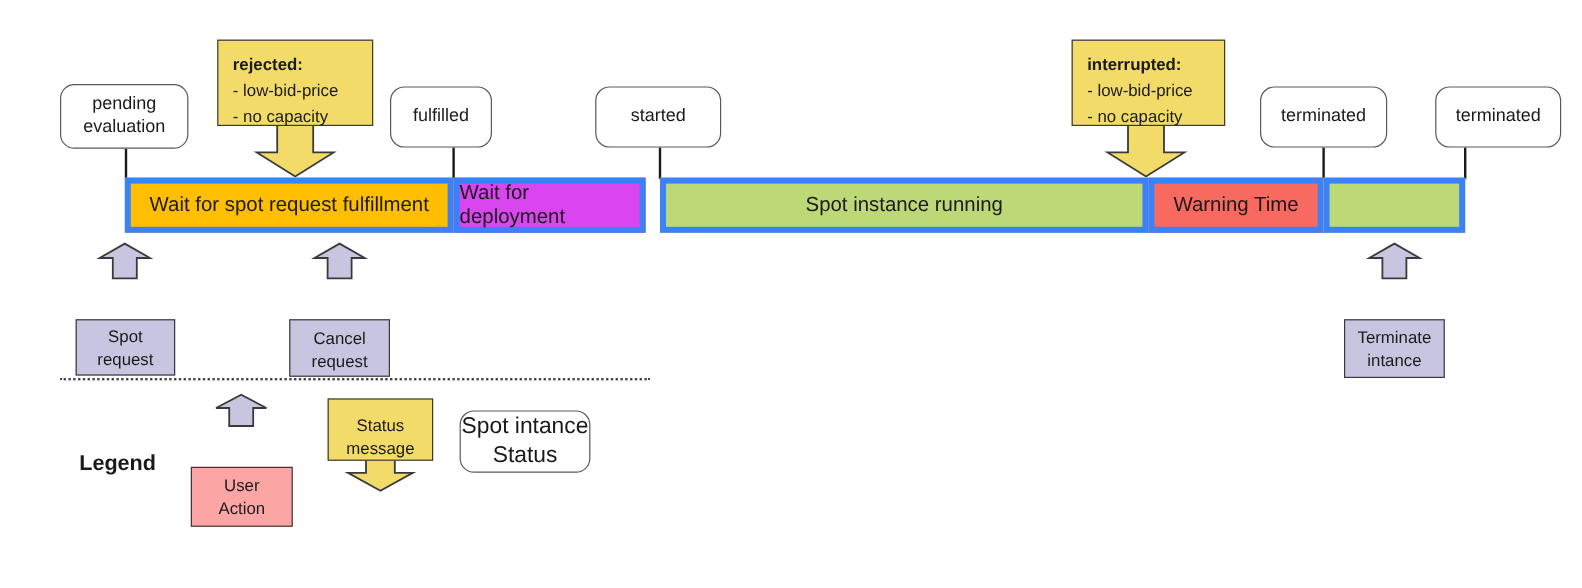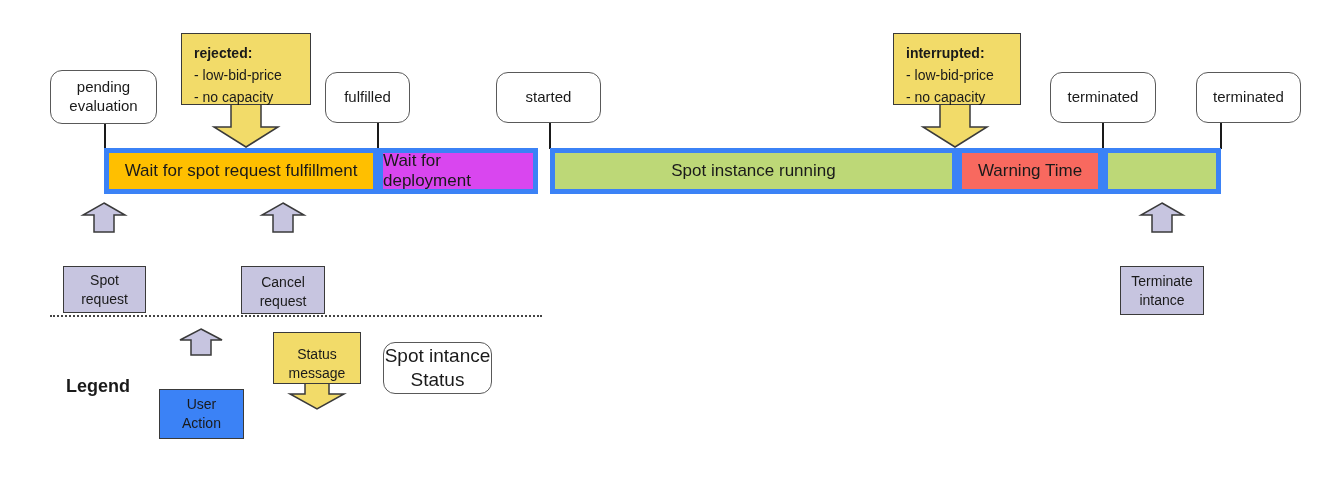--- a/index.html
+++ b/index.html
@@ -125,21 +125,21 @@
     <span>Terminate intance</span>
   </div>
 
   <div class="abs dotted-line" style="left:50px;top:315px;width:492px;"></div>
 
   <div class="abs legend-title" style="left:66px;top:364px;margin-top:12px;">Legend</div>
 
   <svg class="abs arrow-svg" style="left:179px;top:328px;" width="44" height="27" viewBox="0 0 44 27">
     <polygon points="22,1 43,12 32,12 32,27 12,27 12,12 1,12" stroke="#3a3a3a" stroke-width="1.5" fill="#C7C5E0"></polygon>
   </svg>
-  <div class="abs action-box" style="left: 159px; top: 353px; width: 85px; height: 50px; background-color: #3b82f6; justify-content: flex-end;">
+  <div class="abs action-box" style="left: 159px; top: 353px; width: 85px; height: 50px; background-color: #fca5a5; justify-content: flex-end;">
     <span>User Action</span>
   </div>
 
   <div class="abs callout" style="left: 273px; top: 332px; width: 88px; height: 52px; padding: 0px; display: flex; align-items: flex-end; justify-content: center; text-align: center; line-height: 1.35; background-color: rgb(242, 219, 105);">
     <span>Status message</span>
   </div>
   <svg class="abs arrow-svg" style="left:289px;top:382px;" width="56" height="28" viewBox="0 0 56 28">
     <polygon points="16,0 16,12 1,12 28,27 55,12 40,12 40,0" stroke="#3a3a3a" stroke-width="1.5" fill="#F2DB69"></polygon>
   </svg>
 

